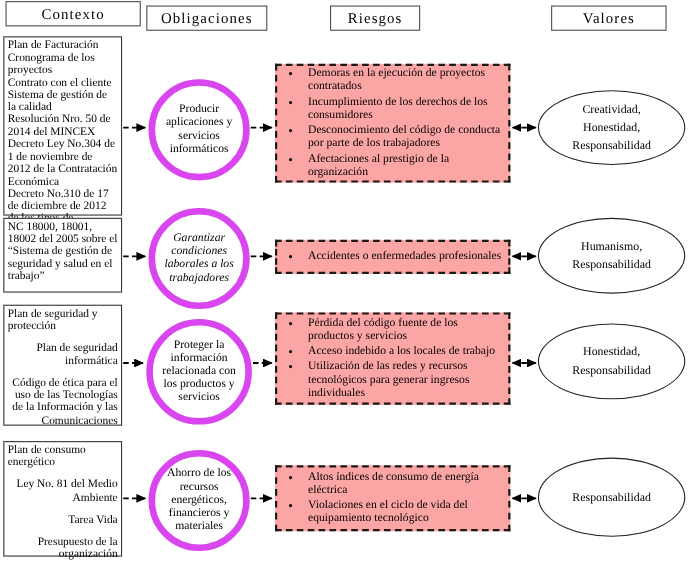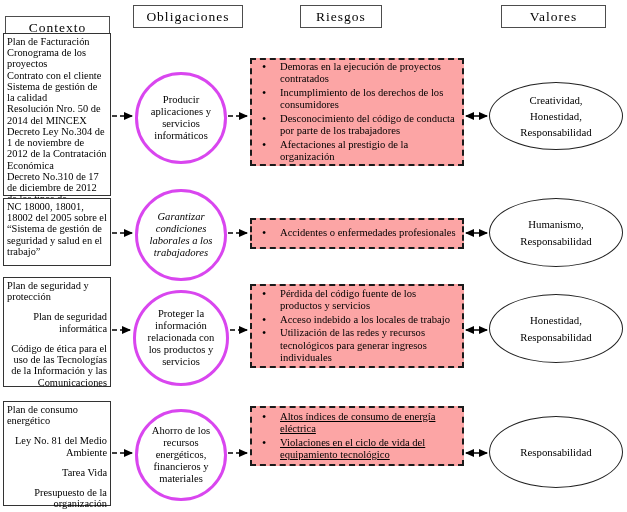--- a/index.html
+++ b/index.html
@@ -27,21 +27,21 @@
     left: 3px;
     width: 108px;
     border: 1px solid #333;
     background: #fff;
     padding: 2px 3px;
     font-size: 10.4px;
     line-height: 1.08;
   }
   .ctx-box.gap .ctx-line + .ctx-line { margin-top: 9px; text-align: right; }
   .circle {
-    border: 3px solid #d946ef;
+    border: 6px solid #d946ef;
     border-radius: 50%;
     background: #fff;
     display: flex;
     align-items: center;
     justify-content: center;
     text-align: center;
     font-size: 10.6px;
     line-height: 1.15;
     padding: 8px;
   }
@@ -87,21 +87,21 @@
     left: 0; top: 0;
     width: 627px; height: 512px;
     pointer-events: none;
   }
 </style>
 </head>
 <body>
 
 <div id="canvas">
 
-  <div class="abs hdr-box" style="left:5px; top:16px; width:105px;">
+  <div class="abs hdr-box" style="left:5px; top:1px; width:123px;">
     <span>Contexto</span>
   </div>
   <div class="abs hdr-box" style="left:133px; top:5px; width:110px;">
     <span>Obligaciones</span>
   </div>
   <div class="abs hdr-box" style="left:300px; top:5px; width:82px;">
     <span>Riesgos</span>
   </div>
   <div class="abs hdr-box" style="left:501px; top:5px; width:105px;">
     <span>Valores</span>
@@ -167,21 +167,21 @@
 
   <div class="abs ctx-box gap" style="top:401px; height:105px;">
       <div class="ctx-line">Plan de consumo energético</div>
       <div class="ctx-line">Ley No. 81 del Medio Ambiente</div>
       <div class="ctx-line">Tarea Vida</div>
       <div class="ctx-line">Presupuesto de la organización</div>
     </div>
   <div class="abs circle" style="left:135px; top:409px; width:92px; height:92px;">
     <span>Ahorro de los recursos energéticos, financieros y materiales</span>
   </div>
-  <div class="abs risk-box" style="top:406px; height:60px;text-decoration:underline;">
+  <div class="abs risk-box" style="top:423px; height:60px;">
     <ul>
         <li>Altos índices de consumo de energía eléctrica</li>
         <li>Violaciones en el ciclo de vida del equipamiento tecnológico</li>
       </ul>
   </div>
   <div class="abs ellipse" style="left:489px; top:416px; width:134px; height:72px;">
     <span>Responsabilidad</span>
   </div>
 
   <svg id="connector-layer" viewBox="0 0 627 512" xmlns="http://www.w3.org/2000/svg">

